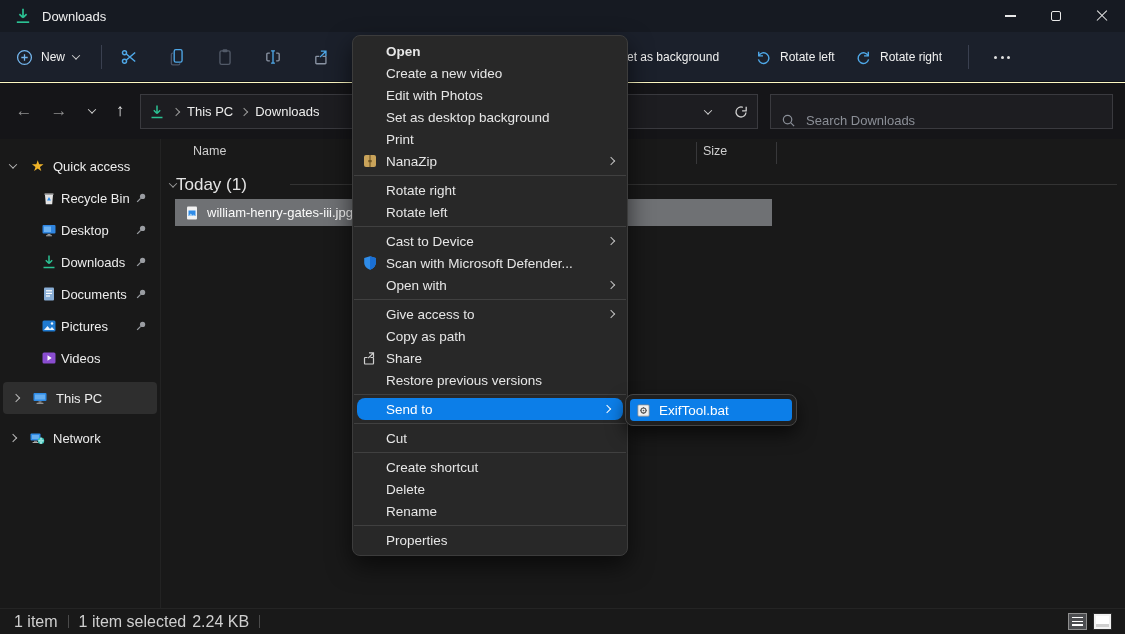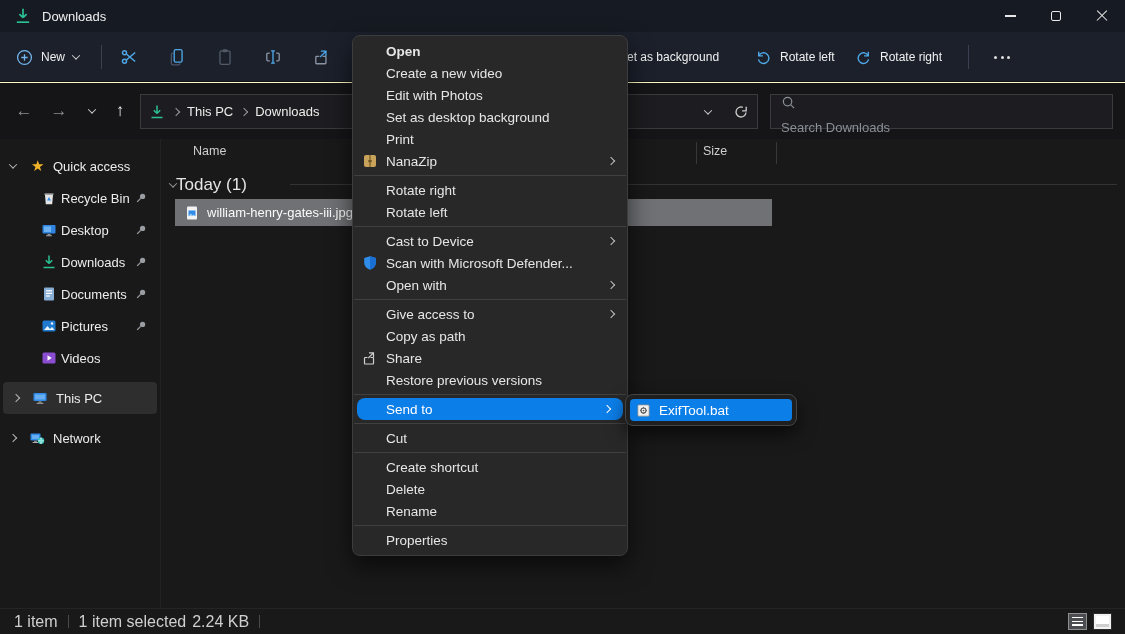--- a/index.html
+++ b/index.html
@@ -30,21 +30,21 @@
   .dots { display:flex; gap:3.5px; align-items:center; }
   .dots i { width:3px; height:3px; border-radius:50%; background:#e0e0e0; }
 
   
   .addressbar { position:absolute; top:83px; left:0; right:0; height:56px; background:#151518; }
   .nav-btn { position:absolute; top:12px; width:32px; height:32px; display:flex; align-items:center; justify-content:center; font-size:17px; border-radius:4px; }
   .addr-box { position:absolute; left:140px; top:11px; width:618px; height:35px; background:#1d1d21; border:1px solid #3a3a3f; display:flex; align-items:center; padding:0 8px; gap:8px; }
   .addr-box .crumb { font-size:13px; color:#ececec; }
   .crumb-chev { color:#9a9a9a; }
   .addr-spacer { flex:1; }
-  .search-box { position:absolute; left:770px; top:11px; width:343px; height:35px; background:#1d1d21; border:1px solid #3a3a3f; display:flex; align-items:flex-start; padding:0 10px; gap:10px;flex-direction:column; }
+  .search-box { position:absolute; left:770px; top:11px; width:343px; height:35px; background:#1d1d21; border:1px solid #3a3a3f; display:flex; align-items:flex-end; padding:0 10px; gap:10px; }
   .search-box input { background:transparent; border:none; outline:none; color:#cfcfcf; font-size:13px; font-family:"Liberation Sans",sans-serif; width:100%; }
   .search-box input::placeholder { color:#8b8f97; }
 
   
   .content { position:absolute; top:139px; left:0; right:0; bottom:26px; background:#191919; }
   .v-divider { position:absolute; left:160px; top:0; bottom:0; width:1px; background:#232323; }
 
   
   .sidebar { position:absolute; left:0; top:0; width:160px; bottom:0; padding-top:11px; }
   .side-row { position:relative; height:32px; display:flex; align-items:center; font-size:13px; color:#ececec; }

